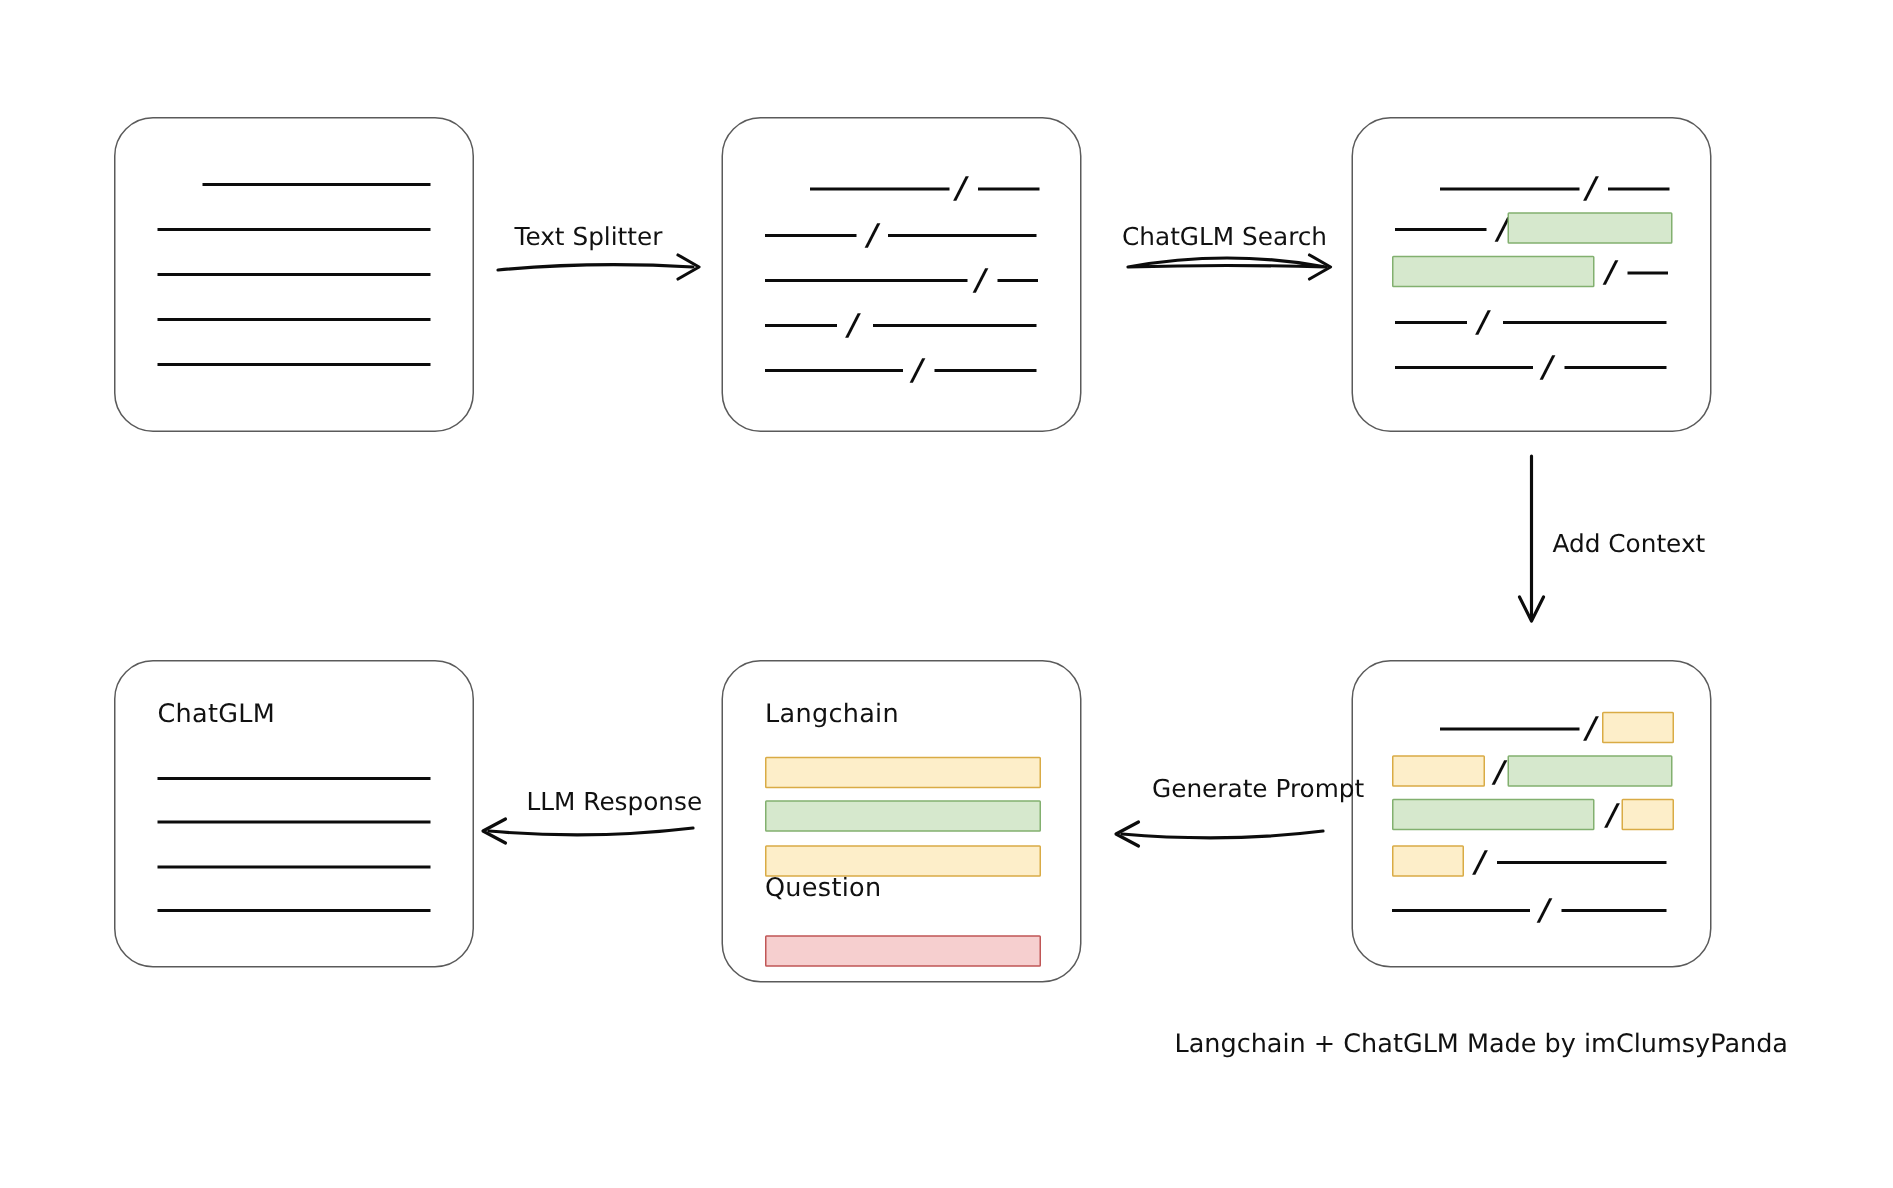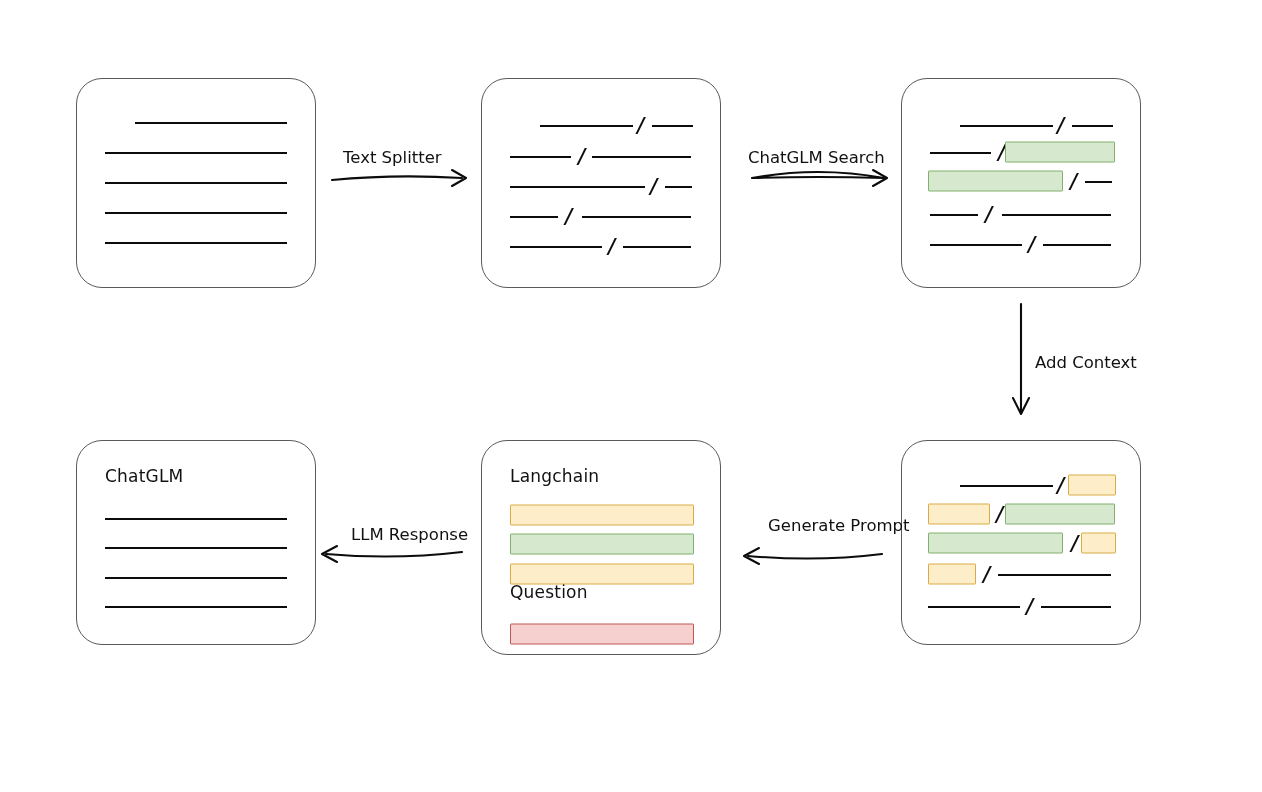--- a/index.html
+++ b/index.html
@@ -170,20 +170,21 @@
     <div class="box-label" style="left: 105px; top: 466px;">ChatGLM</div>
     <div class="rule" style="left: 105px; top: 518px; width: 182px;"></div>
     <div class="rule" style="left: 105px; top: 547px; width: 182px;"></div>
     <div class="rule" style="left: 105px; top: 577px; width: 182px;"></div>
     <div class="rule" style="left: 105px; top: 606px; width: 182px;"></div>
     <div class="arrow-label" style="left: 343px; top: 148px;">Text Splitter</div>
     <div class="arrow-label" style="left: 748px; top: 148px;">ChatGLM Search</div>
     <div class="arrow-label" style="left: 1035px; top: 353px;">Add Context</div>
     <div class="arrow-label" style="left: 740px; top: 516px; margin-left: 28px;">Generate Prompt</div>
     <div class="arrow-label" style="left: 351px; top: 525px;">LLM Response</div>
+    <div class="caption" style="left: 783px; top: 686px;">Langchain + ChatGLM Made by imClumsyPanda</div>
   </div>
 
 <svg class="arrow-layer" id="arrow-layer" viewBox="0 0 1262 792">
     <g>
       <path d="M 332 180 Q 395 174 462 178"></path>
       <path d="M 452 170 L 466 178 L 452 186"></path>
     </g>
     <g>
       <path d="M 752 178 Q 818 166 884 178 Q 818 176 752 178"></path>
       <path d="M 873 170 L 887 178 L 873 186"></path>

